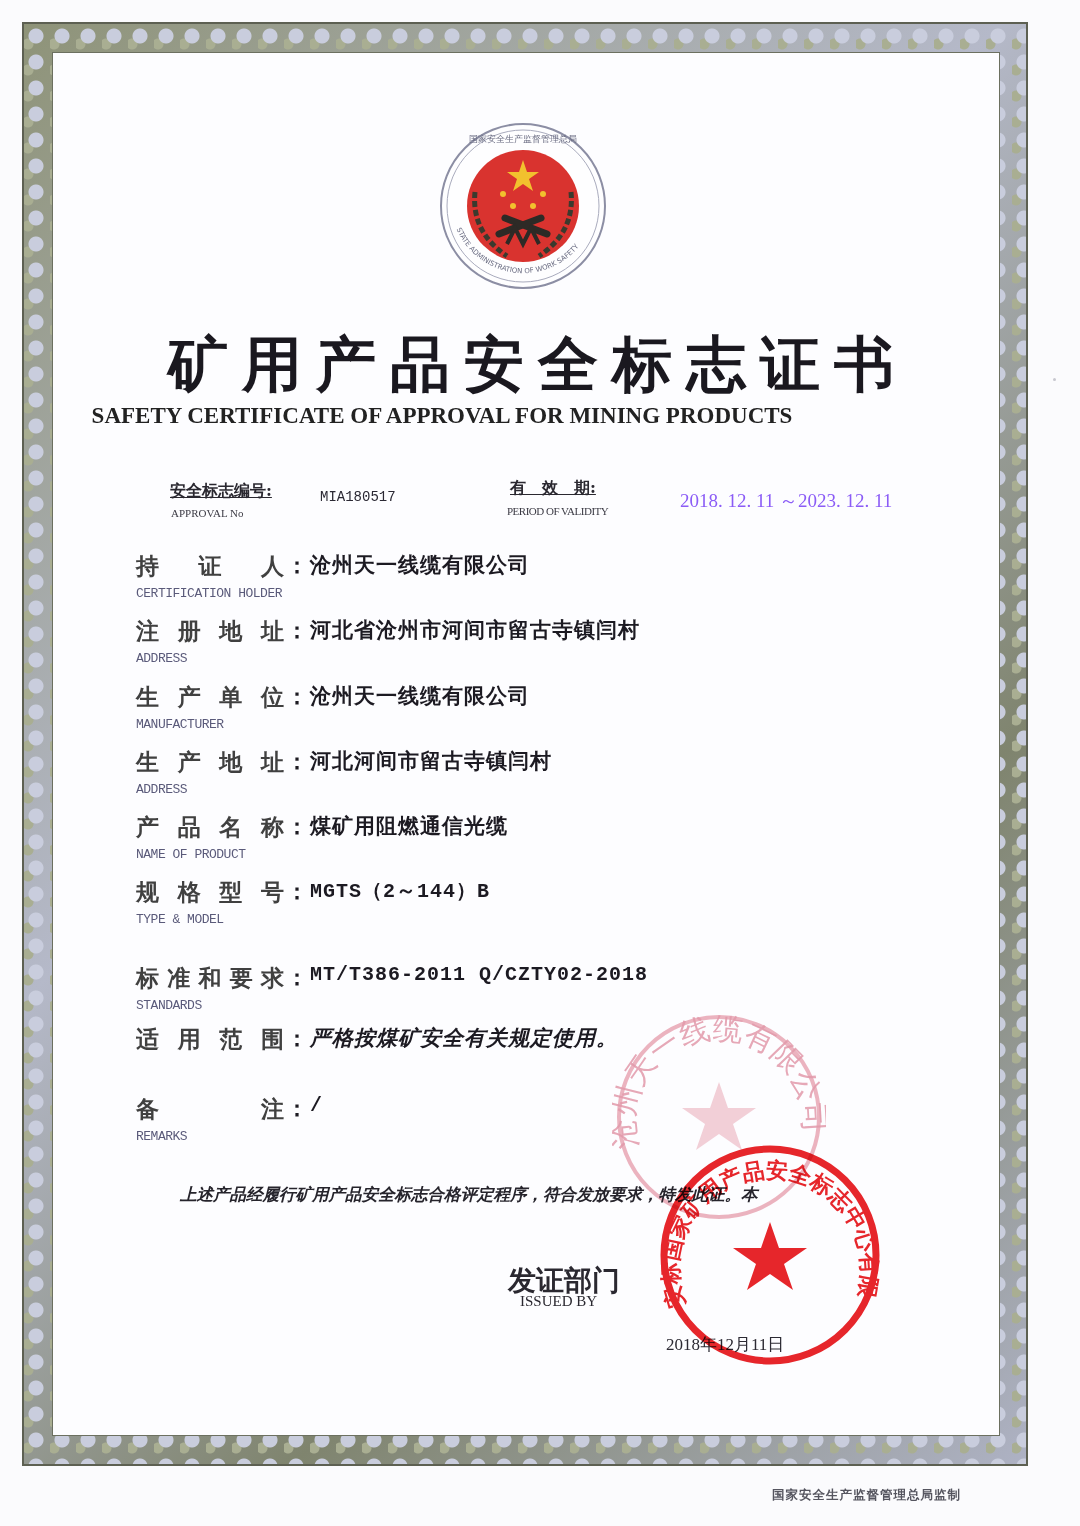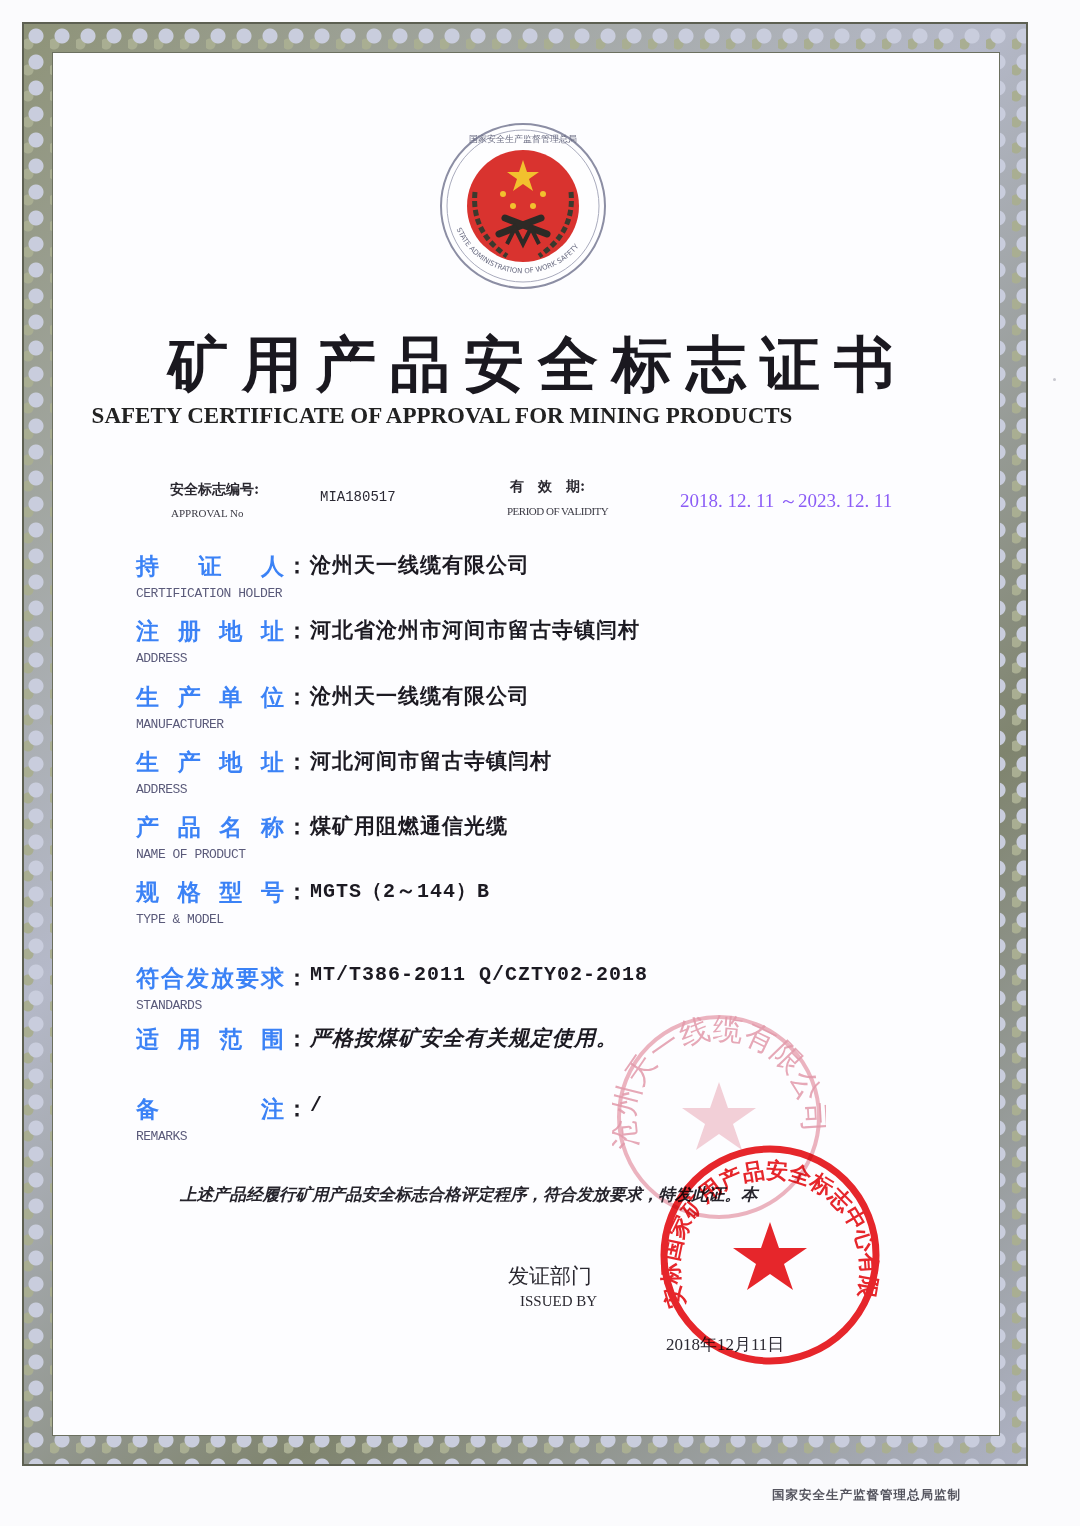--- a/index.html
+++ b/index.html
@@ -26,43 +26,43 @@
   .title-cn {
     position: absolute; left: 0; width: 1076px; top: 325px; text-align: center;
     font-size: 60px; font-weight: bold; letter-spacing: 14px; color: #1a181f;
     font-family: "DejaVu Serif", serif;
   }
   .title-en {
     position: absolute; left: 0; width: 884px; top: 403px; text-align: center;
     font-family: "Liberation Serif", serif; font-weight: bold; font-size: 23px; color: #222;
     letter-spacing: 0px;
   }
-  .meta-label-cn { position: absolute; font-size: 14px; font-weight: bold; color: #2a2830; }
+  .meta-label-cn { position: absolute; font-size: 16px; font-weight: bold; color: #2a2830; text-decoration: underline; }
   .meta-label-en { position: absolute; font-family: "Liberation Serif", serif; font-size: 11px; color: #3b3a44; }
   .meta-value { position: absolute; font-family: "Liberation Mono", monospace; font-size: 14px; color: #2a2833; }
   .meta-value-serif { position: absolute; font-family: "Liberation Serif", serif; font-size: 19px; color: #8b5cf6; }
 
   .field { position: absolute; left: 136px; }
   .field .cn-label {
-    display: inline-block; width: 148px; font-size: 23px; font-weight: bold; color: #3b82f6;
+    display: inline-block; width: 148px; font-size: 23px; font-weight: bold; color: #404040;
     text-align: justify; text-align-last: justify; vertical-align: top;
   }
   .field .colon { display: inline-block; width: 26px; font-size: 22px; font-weight: bold; text-align: center; vertical-align: top; }
   .field .value { display: inline-block; font-size: 21px; font-weight: bold; color: #1c1a22; vertical-align: top; letter-spacing: 1px; }
   .field .value.mono { font-family: "Liberation Mono", monospace; font-weight: bold; font-size: 20px; }
   .field .en-label {
     display: block; font-family: "Liberation Mono", monospace; font-size: 13px; color: #5a5a7a;
     margin-top: 4px; letter-spacing: -0.5px;
   }
   .statement {
     position: absolute; left: 136px; top: 1180px; width: 810px; font-size: 16.5px; font-weight: bold;
     line-height: 30px; color: #26242c; font-style: italic;
   }
   .statement .indent { display: inline-block; width: 44px; }
-  .issued-cn { position: absolute; left: 508px; top: 1262px; font-size: 21px; font-weight: normal; color: #2a2830; }
+  .issued-cn { position: absolute; left: 508px; top: 1262px; font-size: 28px; font-weight: bold; color: #2a2830; }
   .issued-en { position: absolute; left: 520px; top: 1293px; font-family: "Liberation Serif", serif; font-size: 15px; color: #2a2830; }
   .issue-date { position: absolute; left: 666px; top: 1333px; font-size: 17px; color: #2c2a33; font-family: "Liberation Serif", serif; }
   .seal { position: absolute; pointer-events: none; }
   .footer-note { position: absolute; left: 772px; top: 1487px; font-size: 12.5px; font-weight: bold; color: #55555f; letter-spacing: 1px; }
   .speck { position: absolute; left: 1053px; top: 378px; width: 3px; height: 3px; background: #c7c7cf; border-radius: 50%; }
 </style>
 </head>
 <body>
 
 <div class="frame"></div>
@@ -118,21 +118,21 @@
 </div>
 <div class="field" style="top:812px;">
   <span class="cn-label">产品名称</span><span class="colon">：</span><span class="value">煤矿用阻燃通信光缆</span>
   <span class="en-label">NAME OF PRODUCT</span>
 </div>
 <div class="field" style="top:877px;">
   <span class="cn-label">规格型号</span><span class="colon">：</span><span class="value mono">MGTS（2～144）B</span>
   <span class="en-label">TYPE &amp; MODEL</span>
 </div>
 <div class="field" style="top:963px;">
-  <span class="cn-label">符合发放要求</span><span class="colon">：</span><span class="value mono">MT/T386-2011 Q/CZTY02-2018</span>
+  <span class="cn-label">标准和要求</span><span class="colon">：</span><span class="value mono">MT/T386-2011 Q/CZTY02-2018</span>
   <span class="en-label">STANDARDS</span>
 </div>
 <div class="field" style="top:1024px;">
   <span class="cn-label">适用范围</span><span class="colon">：</span><span class="value" style="font-style:italic;">严格按煤矿安全有关规定使用。</span>
 </div>
 <div class="field" style="top:1094px;">
   <span class="cn-label">备注</span><span class="colon">：</span><span class="value mono">/</span>
   <span class="en-label">REMARKS</span>
 </div>
 

